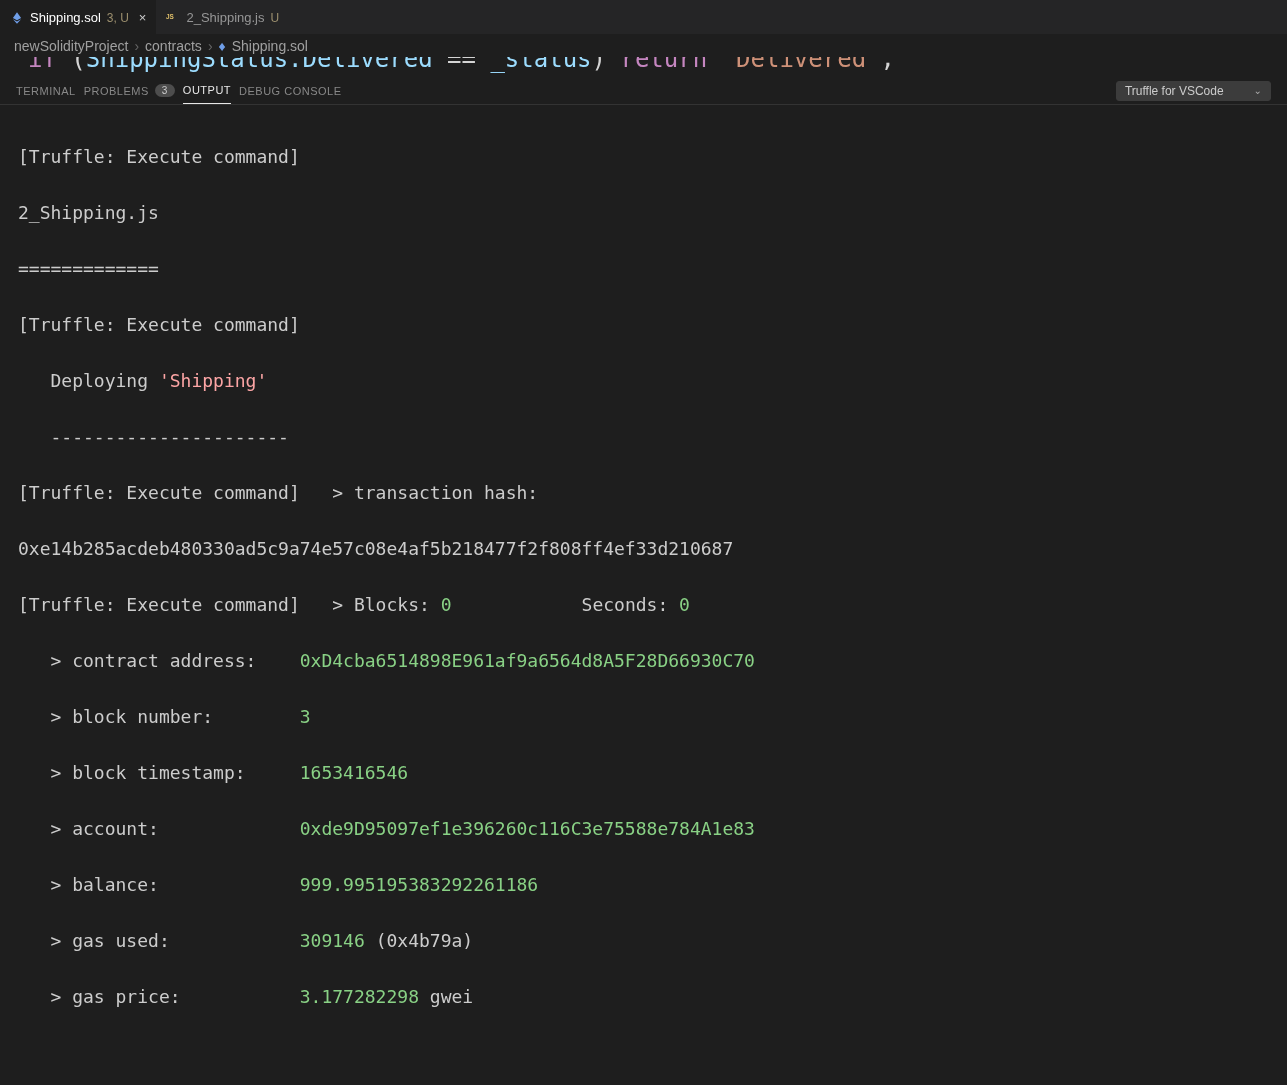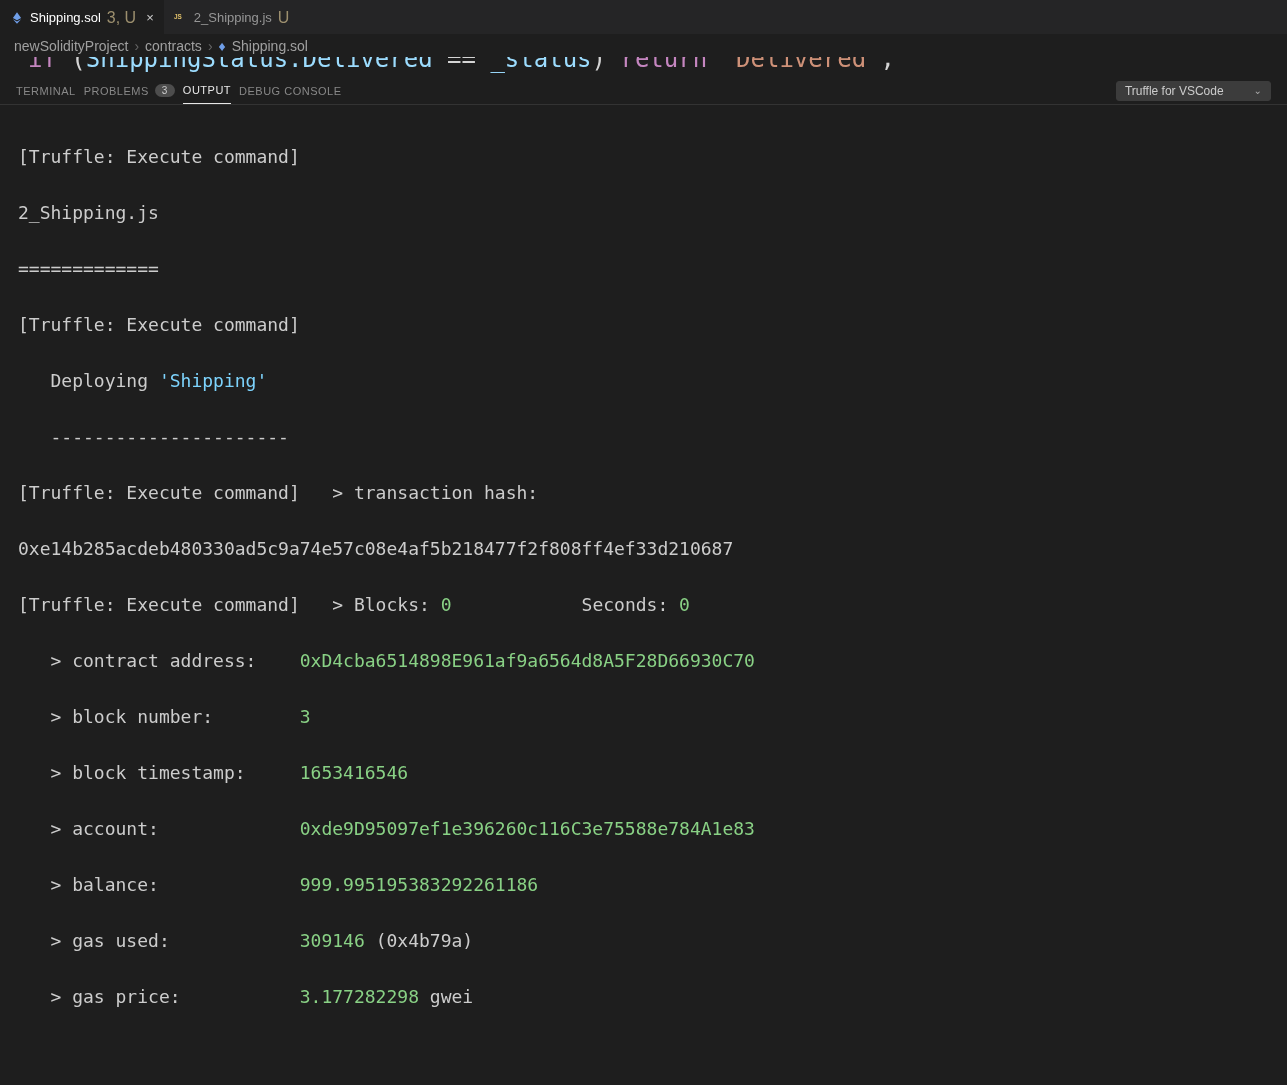--- a/index.html
+++ b/index.html
@@ -26,21 +26,21 @@
     font-size: 13px;
     color: #969696;
     gap: 6px;
     cursor: pointer;
   }
   .tab.active {
     background: #1e1e1e;
     color: #ffffff;
   }
   .tab .icon { width: 14px; display: inline-flex; }
-  .tab .mod { color: #9c8f6e; font-size: 16px; }
+  .tab .mod { color: #9c8f6e; font-size: 12px; }
   .tab .close { margin-left: 4px; color: #cccccc; }
   .breadcrumb {
     height: 22px;
     display: flex;
     align-items: center;
     padding: 0 14px;
     font-size: 14px;
     color: #a0a0a0;
     gap: 6px;
     background: #1e1e1e;
@@ -107,21 +107,21 @@
 
   .output {
     font-family: Menlo, Consolas, monospace;
     font-size: 18px;
     line-height: 28px;
     color: #cccccc;
     padding: 10px 18px;
     white-space: pre;
   }
   .g  { color: #89d185; }  
-  .o  { color: #7dd3fc; }  
+  .o  { color: #fca5a5; }  
 </style>
 </head>
 <body>
 
 <div class="tabs-bar">
   <div class="tab active">
     <span class="icon">
       <svg viewBox="0 0 24 24" width="14" height="14">
           <path fill="#6f9ee8" d="M12 2 5 12l7 4 7-4-7-10zm0 20 7-8-7 4-7-4 7 8z"></path>
         </svg>

